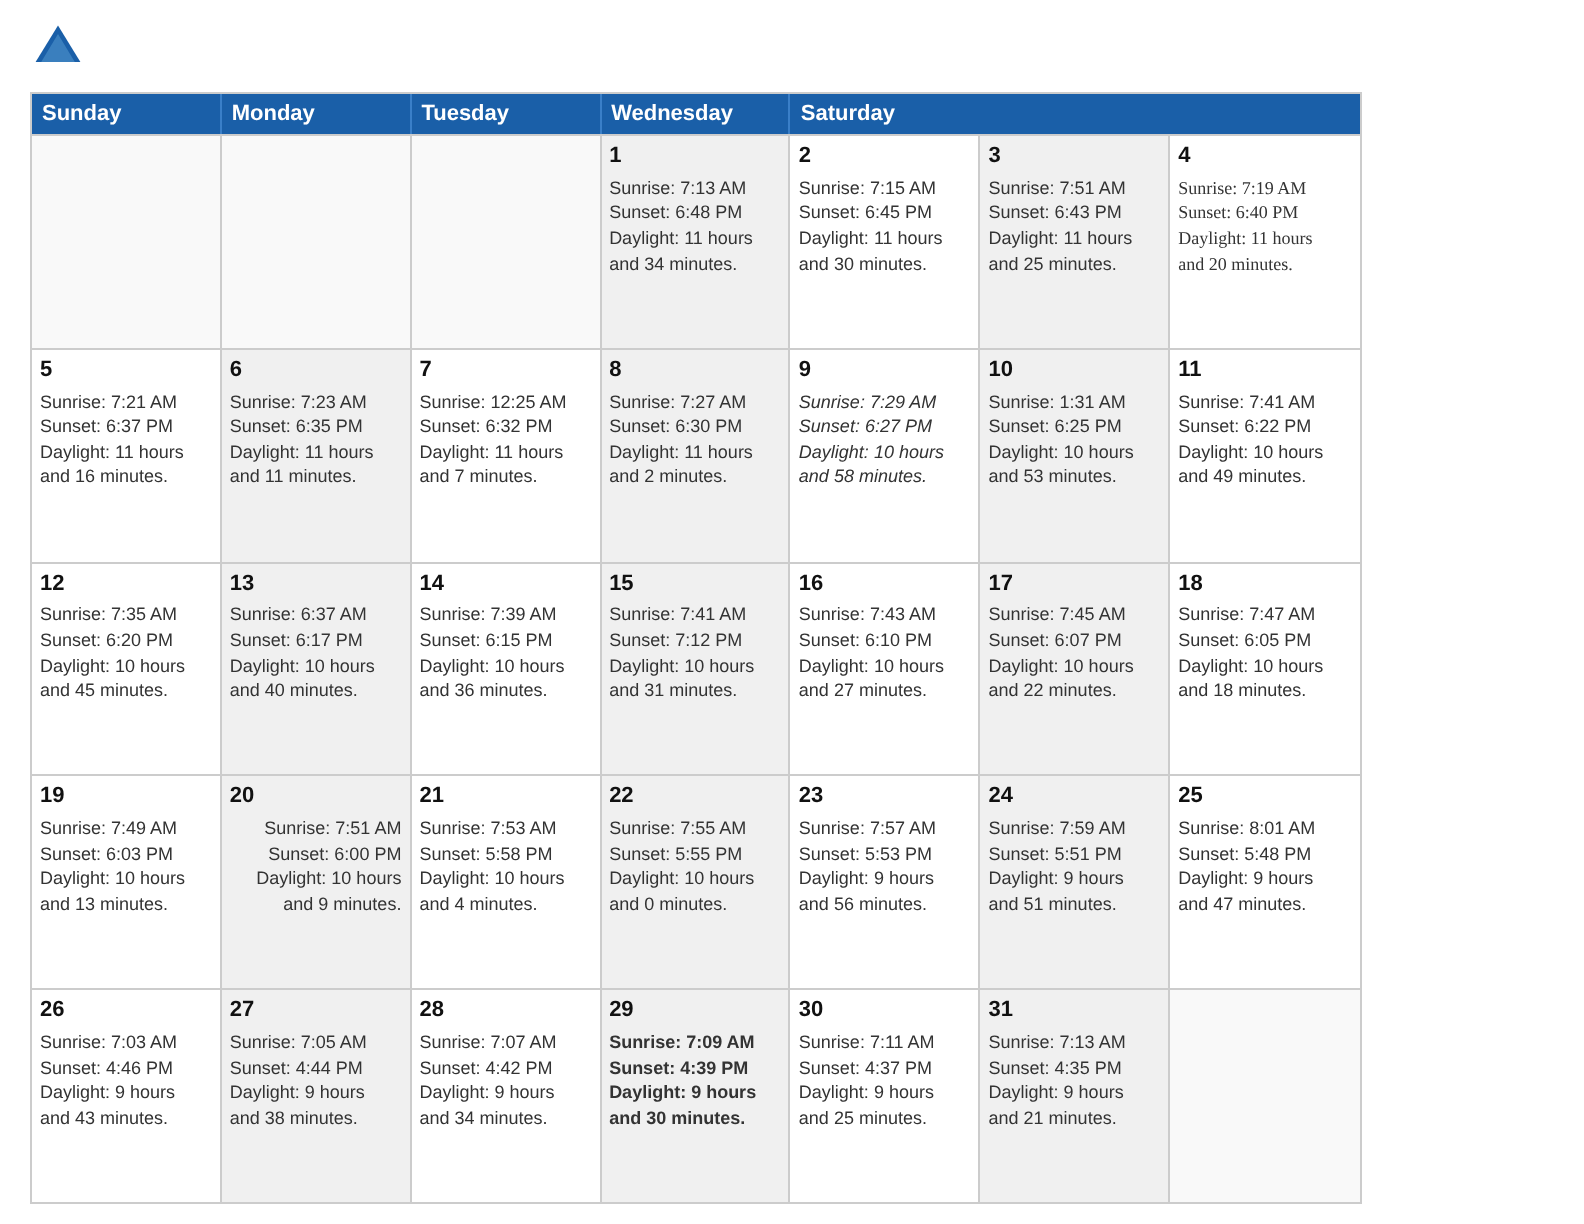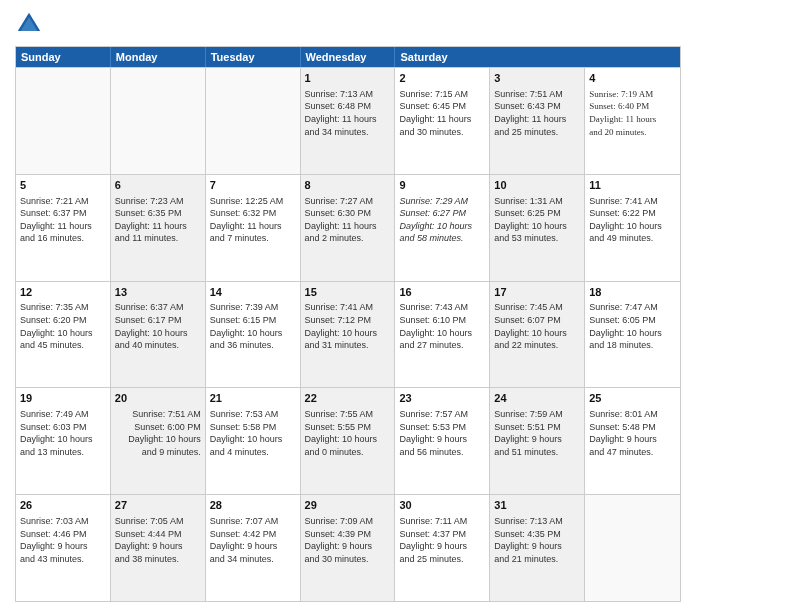--- a/index.html
+++ b/index.html
@@ -342,21 +342,21 @@
           </div>
           <div class="cal-cell">
             <span class="day-number">28</span>
             <div class="cal-cell-content" style="white-space: pre-line;">Sunrise: 7:07 AM
 Sunset: 4:42 PM
 Daylight: 9 hours
 and 34 minutes.</div>
           </div>
           <div class="cal-cell shaded">
             <span class="day-number">29</span>
-            <div class="cal-cell-content" style="white-space: pre-line;">Sunrise: 7:09 AM
+            <div class="cal-cell-content" style="white-space: pre-line; font-weight: bold;">Sunrise: 7:09 AM
 Sunset: 4:39 PM
 Daylight: 9 hours
 and 30 minutes.</div>
           </div>
           <div class="cal-cell">
             <span class="day-number">30</span>
             <div class="cal-cell-content" style="white-space: pre-line;">Sunrise: 7:11 AM
 Sunset: 4:37 PM
 Daylight: 9 hours
 and 25 minutes.</div>

